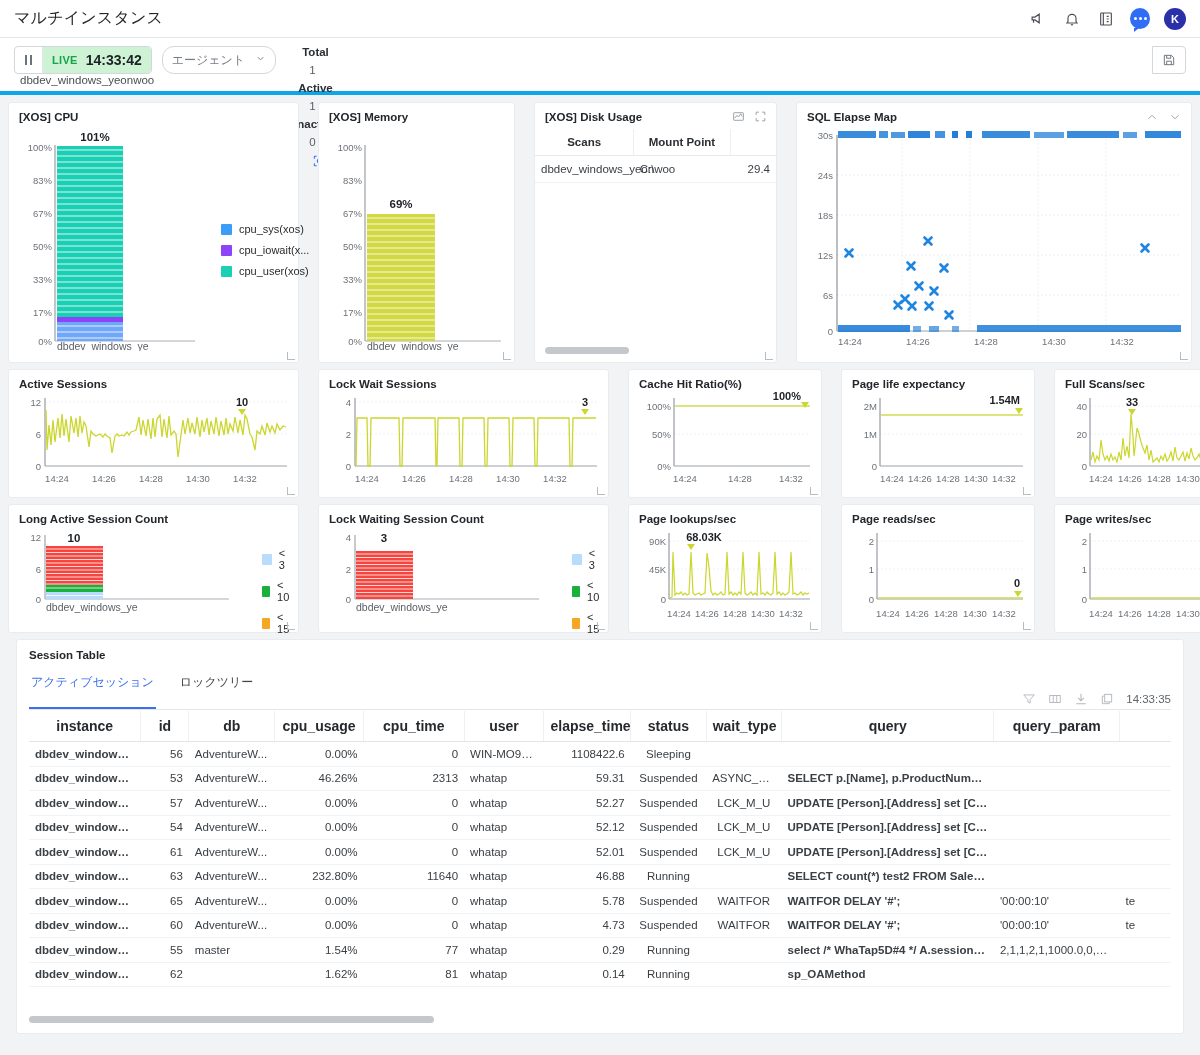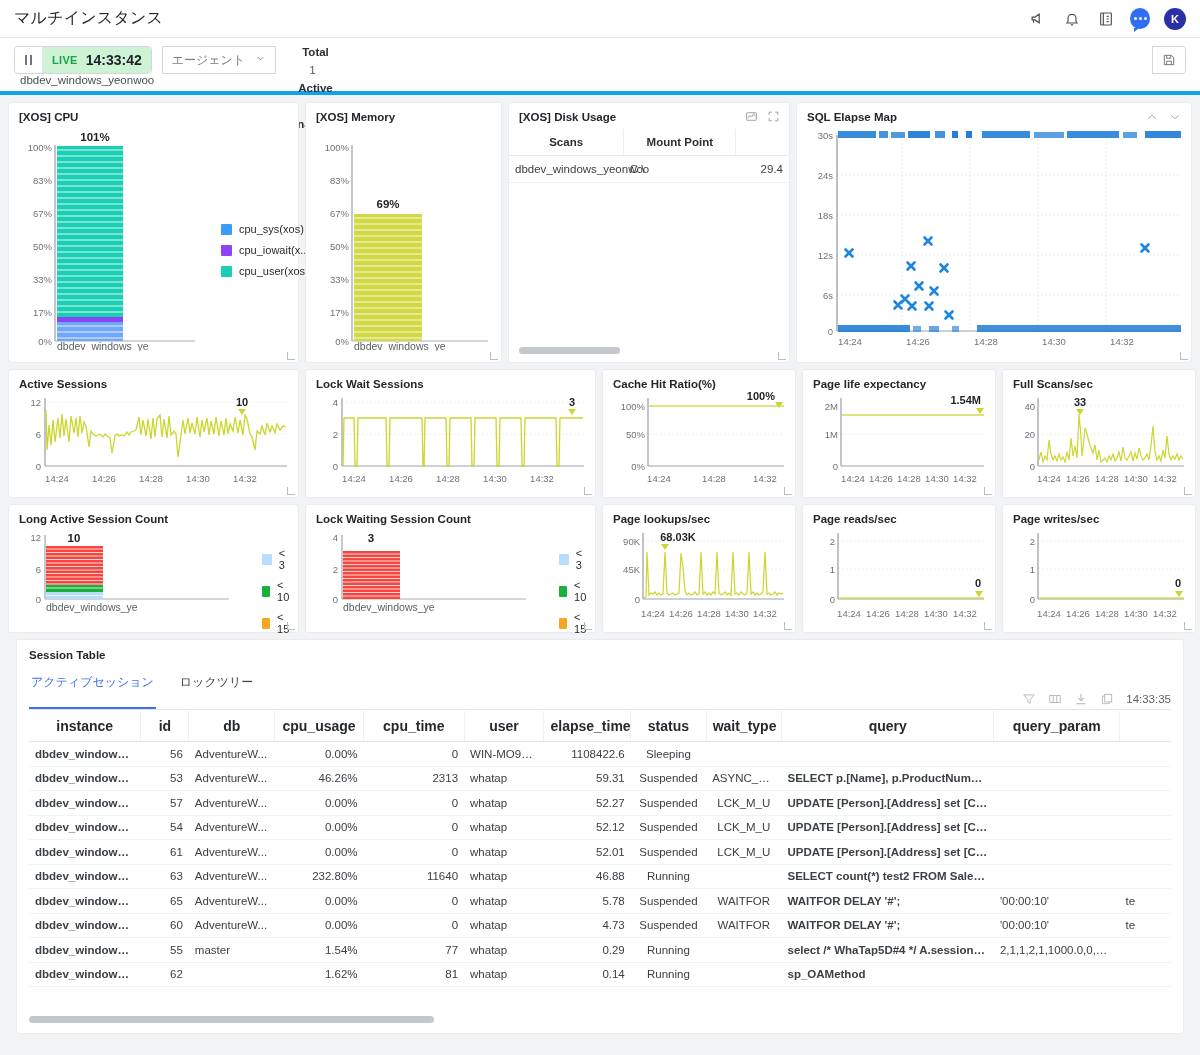--- a/index.html
+++ b/index.html
@@ -51,42 +51,42 @@
   }
   .pause-btn i { width: 2px; height: 10px; background: #6d737a; display: block; }
   .pause-btn i + i { margin-left: 3px; }
   .live-chip {
     background: #cdf3d4; display: flex; align-items: center; gap: 8px; padding: 0 9px;
   }
   .live-label { color: #17a34a; font-weight: bold; font-size: 11px; letter-spacing: .3px; }
   .live-time { font-weight: bold; font-size: 14px; color: #1d2125; }
   .agent-select {
     margin-left: 10px; height: 28px; min-width: 92px;
-    border: 1px solid #d3d7dc; border-radius: 0; background: #fff;
+    border: 1px solid #d3d7dc; border-radius: 12px; background: #fff;
     display: flex; align-items: center; justify-content: space-between;
     padding: 0 9px; color: #777d84; cursor: pointer; gap: 10px;
   }
   .counts { display: flex; align-items: center; gap: 6px; margin-left: 18px; height: 28px; flex-direction: column; }
   .counts .k { font-weight: bold; color: #2b2f34; font-size: 11.5px; }
   .counts .v { color: #5c6view; color: #5b6066; font-size: 11.5px; margin-right: 6px; }
   .refresh-icon { margin-left: 6px; color: #2f6df6; cursor: pointer; display: flex; }
   .instance-label { position: absolute; left: 20px; top: 36px; font-size: 11.5px; color: #4a4f55; }
   .preset-box { position: absolute; right: 14px; top: 8px; display: flex; align-items: stretch; height: 28px; }
   .preset-select {
     width: 190px; border: 1px solid #d3d7dc; border-right: none; border-radius: 4px 0 0 4px;
     display: flex; align-items: center; justify-content: space-between; padding: 0 9px;
     background: #fff; color: #42474d; cursor: pointer;
   }
   .preset-save {
     width: 34px; border: 1px solid #d3d7dc; border-radius: 0 4px 4px 0; background: #fff;
     display: flex; align-items: center; justify-content: center; color: #70767d; cursor: pointer;
   }
   
   .board { padding: 7px 8px 0 8px; }
-  .row { display: flex; gap: 6px; margin-bottom: 6px; }
+  .row { display: flex; gap: 19px; margin-bottom: 6px; }
   .card {
     background: #fff; border: 1px solid #e9ebee; border-radius: 3px;
     position: relative; padding: 8px 10px 6px 10px;
   }
   .card-title { font-size: 11.5px; font-weight: bold; color: #23272b; }
   .resize-grip {
     position: absolute; right: 3px; bottom: 2px; width: 8px; height: 8px;
     border-left: 1px solid #b7bcc2; border-bottom: 1px solid #b7bcc2;
   }
   .chart-area { position: relative; }

